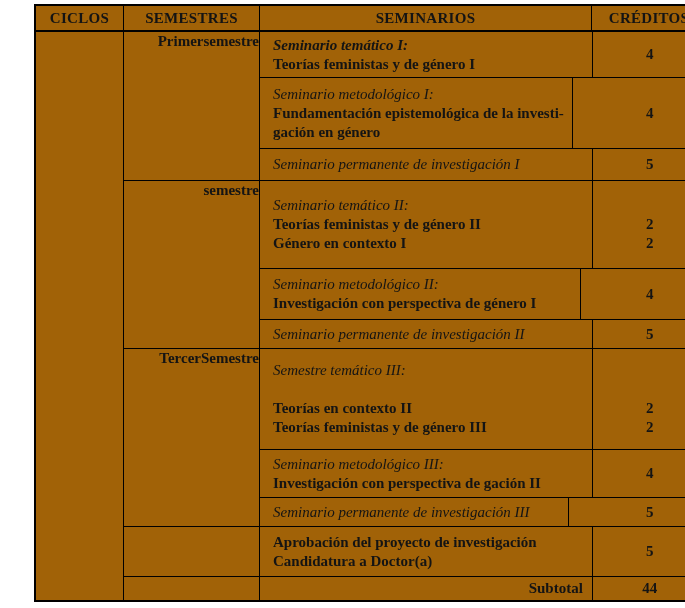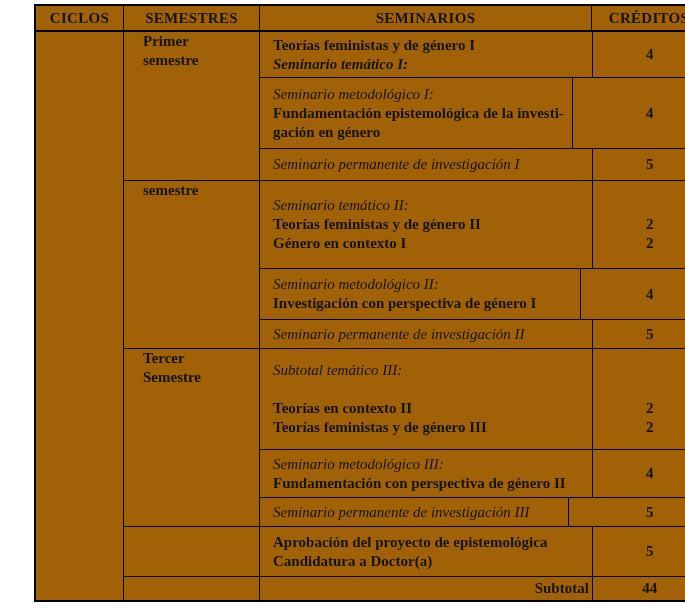--- a/index.html
+++ b/index.html
@@ -37,35 +37,35 @@
 
   .tbody { display:flex; flex:1 1 auto; }
   .col-ciclos { width:88px; flex:0 0 88px; border-right:1px solid #000; }
   .main { flex:1 1 auto; display:flex; flex-direction:column; }
 
   .section { display:flex; border-bottom:1px solid #000; }
   .section:last-child { border-bottom:none; }
   .sem-cell {
     width:136px; flex:0 0 136px;
     border-right:1px solid #000;
-    display:flex; flex-direction:column; justify-content:flex-start;
+    display:flex; justify-content:flex-end;
     padding-left:19px;
     font-weight:bold; font-size:15px; line-height:19px;
   }
   .rows { flex:1 1 auto; display:flex; flex-direction:column; }
   .subrow { display:flex; border-bottom:1px solid #000; }
   .subrow:last-child { border-bottom:none; }
   .seminars {
     flex:1 1 auto;
     border-right:1px solid #000;
     display:flex; flex-direction:column; justify-content:center;
     padding-left:13px; padding-right:8px;
     font-size:15px; line-height:19px;
   }
-  .seminars.right { align-items:flex-end; padding-right:3px; }
+  .seminars.right { align-items:flex-end; padding-right:9px; }
   .credits {
     width:114px; flex:0 0 114px;
     display:flex; flex-direction:column; justify-content:center; align-items:center;
     font-weight:bold; font-size:15px; line-height:19px;
     text-align:center;
   }
   .line { min-height:19px; white-space:nowrap; }
   .line.b  { font-weight:bold; }
   .line.i  { font-style:italic; }
   .line.bi { font-style:italic; font-weight:bold; }
@@ -84,22 +84,22 @@
     <div class="col-ciclos"></div>
     <div class="main">
         <div class="section">
           <div class="sem-cell">
             <div class="line">Primer</div>
             <div class="line">semestre</div>
           </div>
           <div class="rows">
             <div class="subrow" style="height: 46px;">
               <div class="seminars">
+                <div class="line bi">Seminario temático I:</div>
                 <div class="line b">Teorías feministas y de género I</div>
-                <div class="line bi">Seminario temático I:</div>
               </div>
               <div class="credits">
                 <div class="line">4</div>
               </div>
             </div>
             <div class="subrow" style="height: 71px; gap: 20px;">
               <div class="seminars">
                 <div class="line i">Seminario metodológico I:</div>
                 <div class="line b">Fundamentación epistemológica de la investi-</div>
                 <div class="line b">gación en género</div>
@@ -155,57 +155,57 @@
           </div>
         </div>
         <div class="section">
           <div class="sem-cell">
             <div class="line">Tercer</div>
             <div class="line">Semestre</div>
           </div>
           <div class="rows">
             <div class="subrow" style="height: 101px;">
               <div class="seminars">
-                <div class="line i">Subtotal temático III:</div>
+                <div class="line i">Semestre temático III:</div>
                 <div class="line i"></div>
                 <div class="line b">Teorías en contexto II</div>
                 <div class="line b">Teorías feministas y de género III</div>
               </div>
               <div class="credits">
                 <div class="line">&nbsp;</div>
                 <div class="line">&nbsp;</div>
                 <div class="line">2</div>
                 <div class="line">2</div>
               </div>
             </div>
             <div class="subrow" style="height: 48px; font-family: Liberation Serif, serif;">
               <div class="seminars">
                 <div class="line i">Seminario metodológico III:</div>
-                <div class="line b">Fundamentación con perspectiva de género II</div>
+                <div class="line b">Investigación con perspectiva de gación II</div>
               </div>
               <div class="credits">
                 <div class="line">4</div>
               </div>
             </div>
             <div class="subrow" style="height: 28px; gap: 24px;">
               <div class="seminars">
                 <div class="line i">Seminario permanente de investigación III</div>
               </div>
               <div class="credits">
                 <div class="line">5</div>
               </div>
             </div>
           </div>
         </div>
         <div class="section">
           <div class="sem-cell"></div>
           <div class="rows">
             <div class="subrow" style="height: 49px;">
               <div class="seminars">
-                <div class="line b">Aprobación del proyecto de epistemológica</div>
+                <div class="line b">Aprobación del proyecto de investigación</div>
                 <div class="line b">Candidatura a Doctor(a)</div>
               </div>
               <div class="credits">
                 <div class="line">5</div>
               </div>
             </div>
           </div>
         </div>
         <div class="section">
           <div class="sem-cell"></div>

